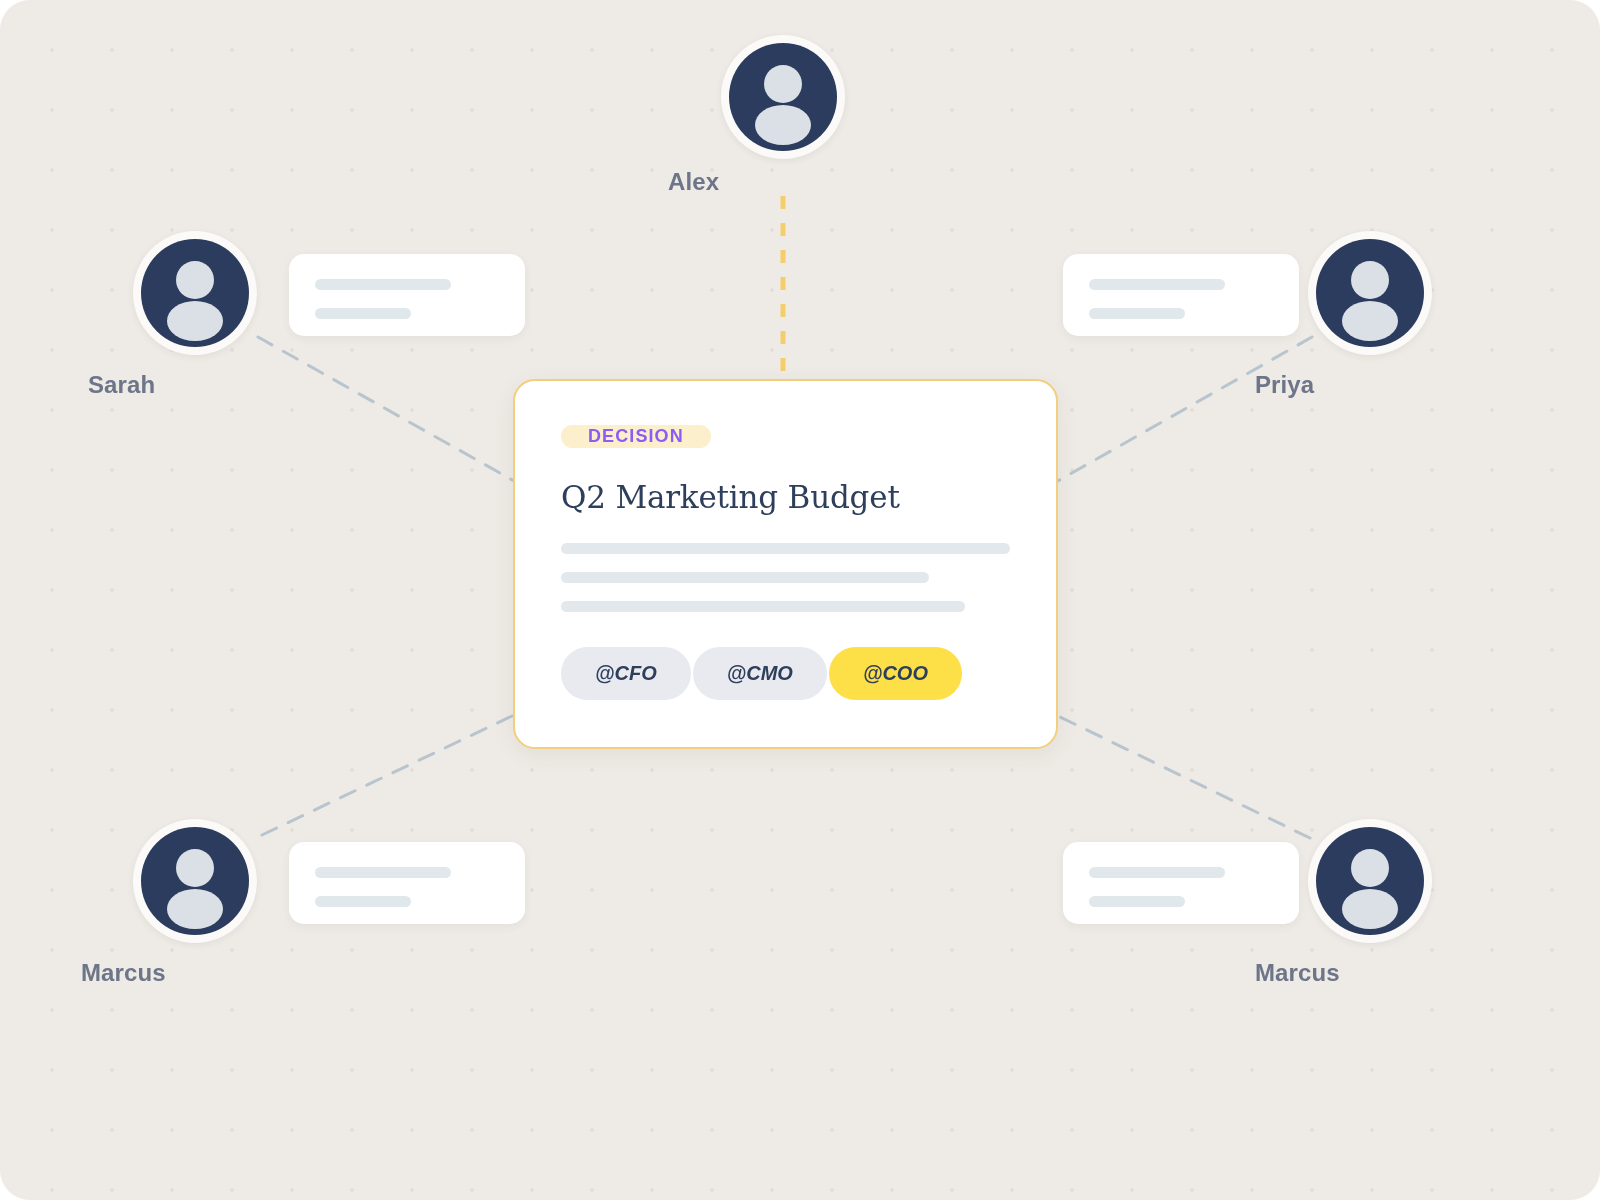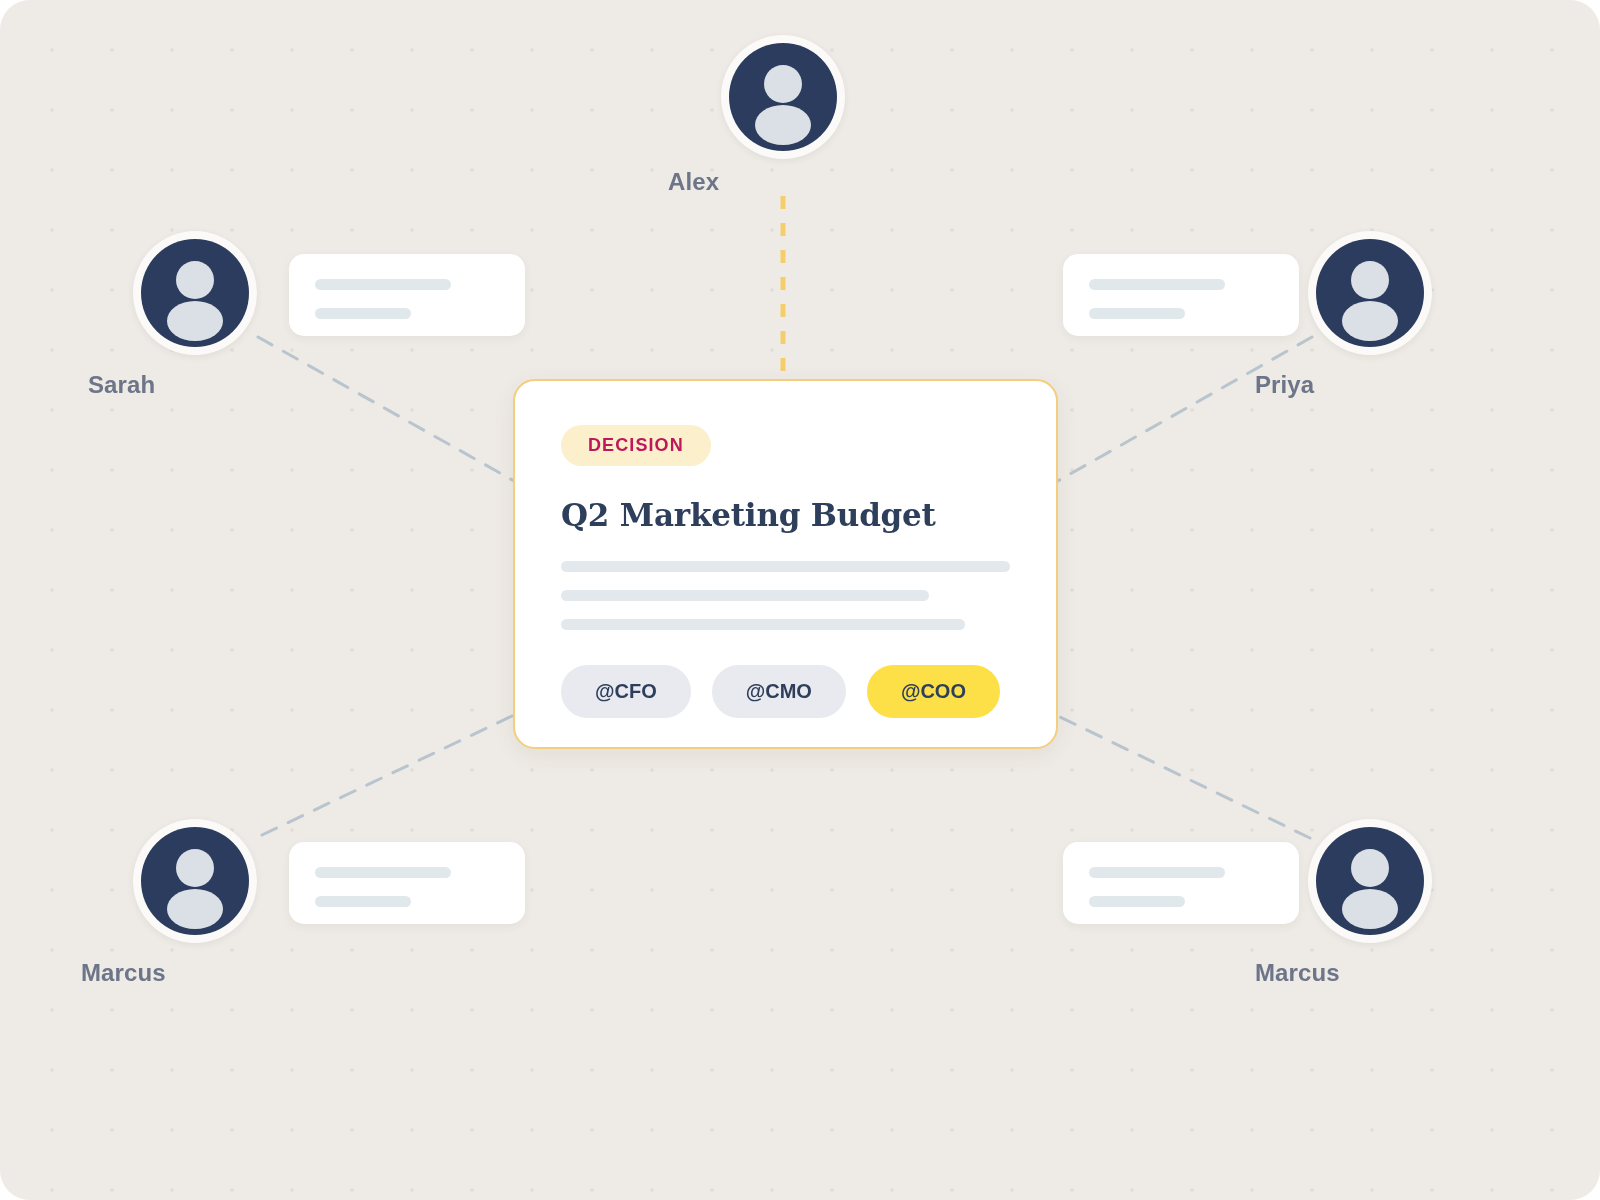--- a/index.html
+++ b/index.html
@@ -74,40 +74,40 @@
     width:545px; height:370px;
     background:#ffffff;
     border:2px solid #F2CE7E;
     border-radius:22px;
     box-shadow:0 6px 22px rgba(80,65,40,.07);
     padding:44px 46px;
   }
   #badge {
     display:inline-block;
     background:#FCEFCB;
-    color:#be185d;
+    color:#8b5cf6;
     font-size:18px;
     font-weight:700;
     letter-spacing:1.1px;
-    padding:10px 27px;
+    padding:1px 27px;
     border-radius:999px;
   }
   #card-title {
     margin-top:31px;
     font-family:"DejaVu Serif", "Liberation Serif", serif;
     font-size:31px;
-    font-weight:700;
+    font-weight:400;
     color:#2E3F5C;
     letter-spacing:-.2px;
   }
   #card-lines { margin-top:28px; }
   #card-lines .sk { height:11px; border-radius:6px; background:#E2E8EC; }
   #card-lines .sk + .sk { margin-top:18px; }
 
-  #chips { margin-top:35px; display:flex; gap:21px; }
+  #chips { margin-top:35px; display:flex; gap:2px;font-style:italic; }
   .chip {
     font-size:20px;
     font-weight:700;
     color:#2E3F5C;
     background:#E8EAEF;
     border-radius:999px;
     padding:15px 34px;
     white-space:nowrap;
   }
   .chip.accent { background:#fde047; }

